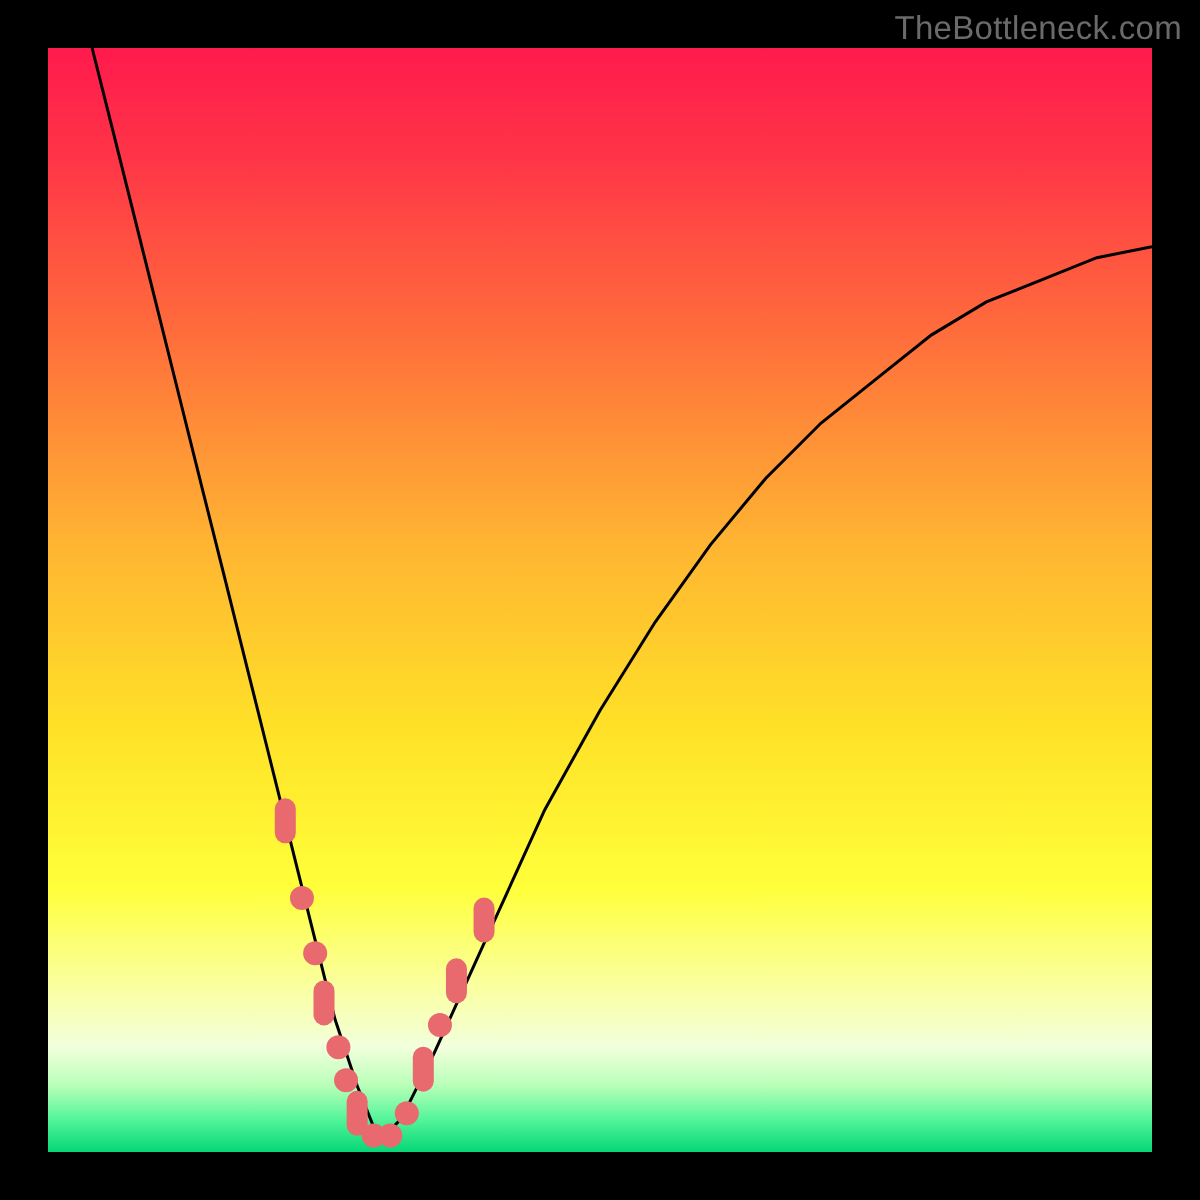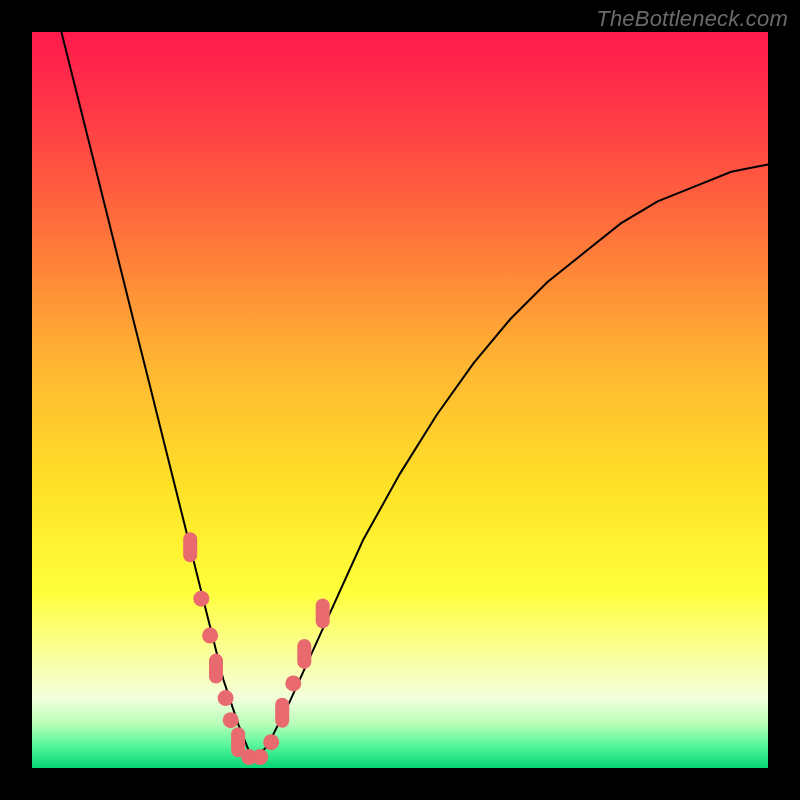--- a/index.html
+++ b/index.html
@@ -34,21 +34,20 @@
     width: 100%;
     height: 100%;
   }
   .watermark {
     position: absolute;
     top: 6px;
     right: 12px;
     color: #6a6a6a;
     font-size: 22px;
     letter-spacing: 0.2px;
-    font-style: italic;
   }
   svg {
     position: absolute;
     left: 0;
     top: 0;
   }
 </style>
 </head>
 <body>
 

